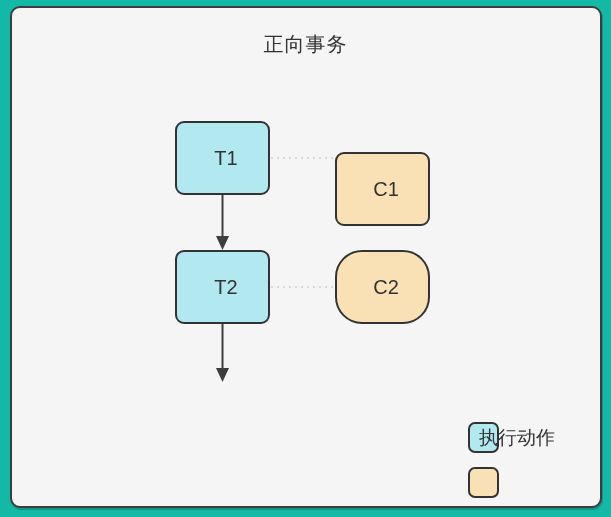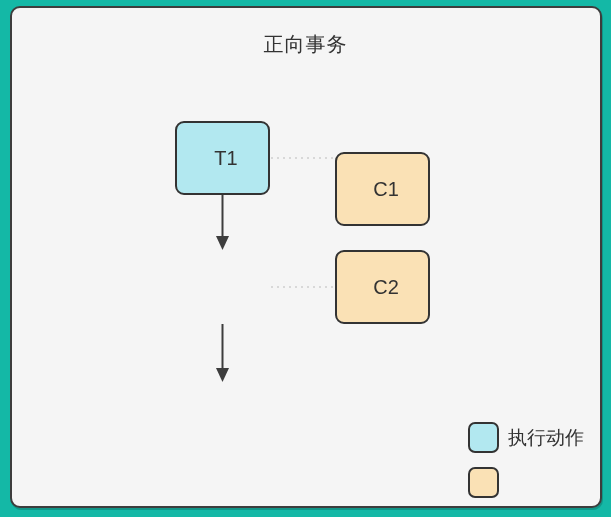--- a/index.html
+++ b/index.html
@@ -49,21 +49,21 @@
     justify-content: center;
     font-size: 20px;
     color: #333333;
     padding-left: 7px;
   }
   .node.execute   { background: #b2e8f0; }
   .node.compensate{ background: #fae1b5; }
   .node-t1 { left: 175px; top: 121px; }
   .node-c1 { left: 335px; top: 129px; margin-top: 23px; }
   .node-t2 { left: 175px; top: 250px; }
-  .node-c2 { left: 335px; top: 250px; }
+  .node-c2 { left: 335px; top: 250px; border-radius: 27px; }
   .node-t3 { left: 175px; top: 383px; }
   .connectors {
     position: absolute;
     left: 0;
     top: 0;
     width: 611px;
     height: 517px;
     pointer-events: none;
   }
   .legend-swatch {
@@ -71,21 +71,21 @@
     box-sizing: border-box;
     width: 31px;
     height: 31px;
     border: 2px solid #333333;
     border-radius: 7px;
   }
   .legend-swatch.execute    { left: 468px; top: 422px; background: #b2e8f0; }
   .legend-swatch.compensate { left: 468px; top: 467px; background: #fae1b5; }
   .legend-label {
     position: absolute;
-    left: 508px;
+    left: 479px;
     height: 31px;
     line-height: 31px;
     font-size: 19px;
     color: #333333;
   }
   .legend-label.execute    { top: 422px; }
   .legend-label.compensate { top: 467px; }
 </style>
 </head>
 <body>
@@ -109,20 +109,23 @@
     </g>
 
     <line x1="271" y1="158" x2="334" y2="158" stroke="#d8d8d8" stroke-width="2" stroke-dasharray="2 4"></line>
 
     <line x1="271" y1="287" x2="334" y2="287" stroke="#d8d8d8" stroke-width="2" stroke-dasharray="2 4"></line>
   </svg>
 
   <div class="node execute node-t1">
     <span>T1</span>
   </div>
+  <div class="node execute node-t2">
+    <span>T2</span>
+  </div>
 
   <div class="node compensate node-c1">
     <span>C1</span>
   </div>
   <div class="node compensate node-c2">
     <span>C2</span>
   </div>
 
   <div class="legend-swatch execute"></div>
   <div class="legend-label execute">执行动作</div>

